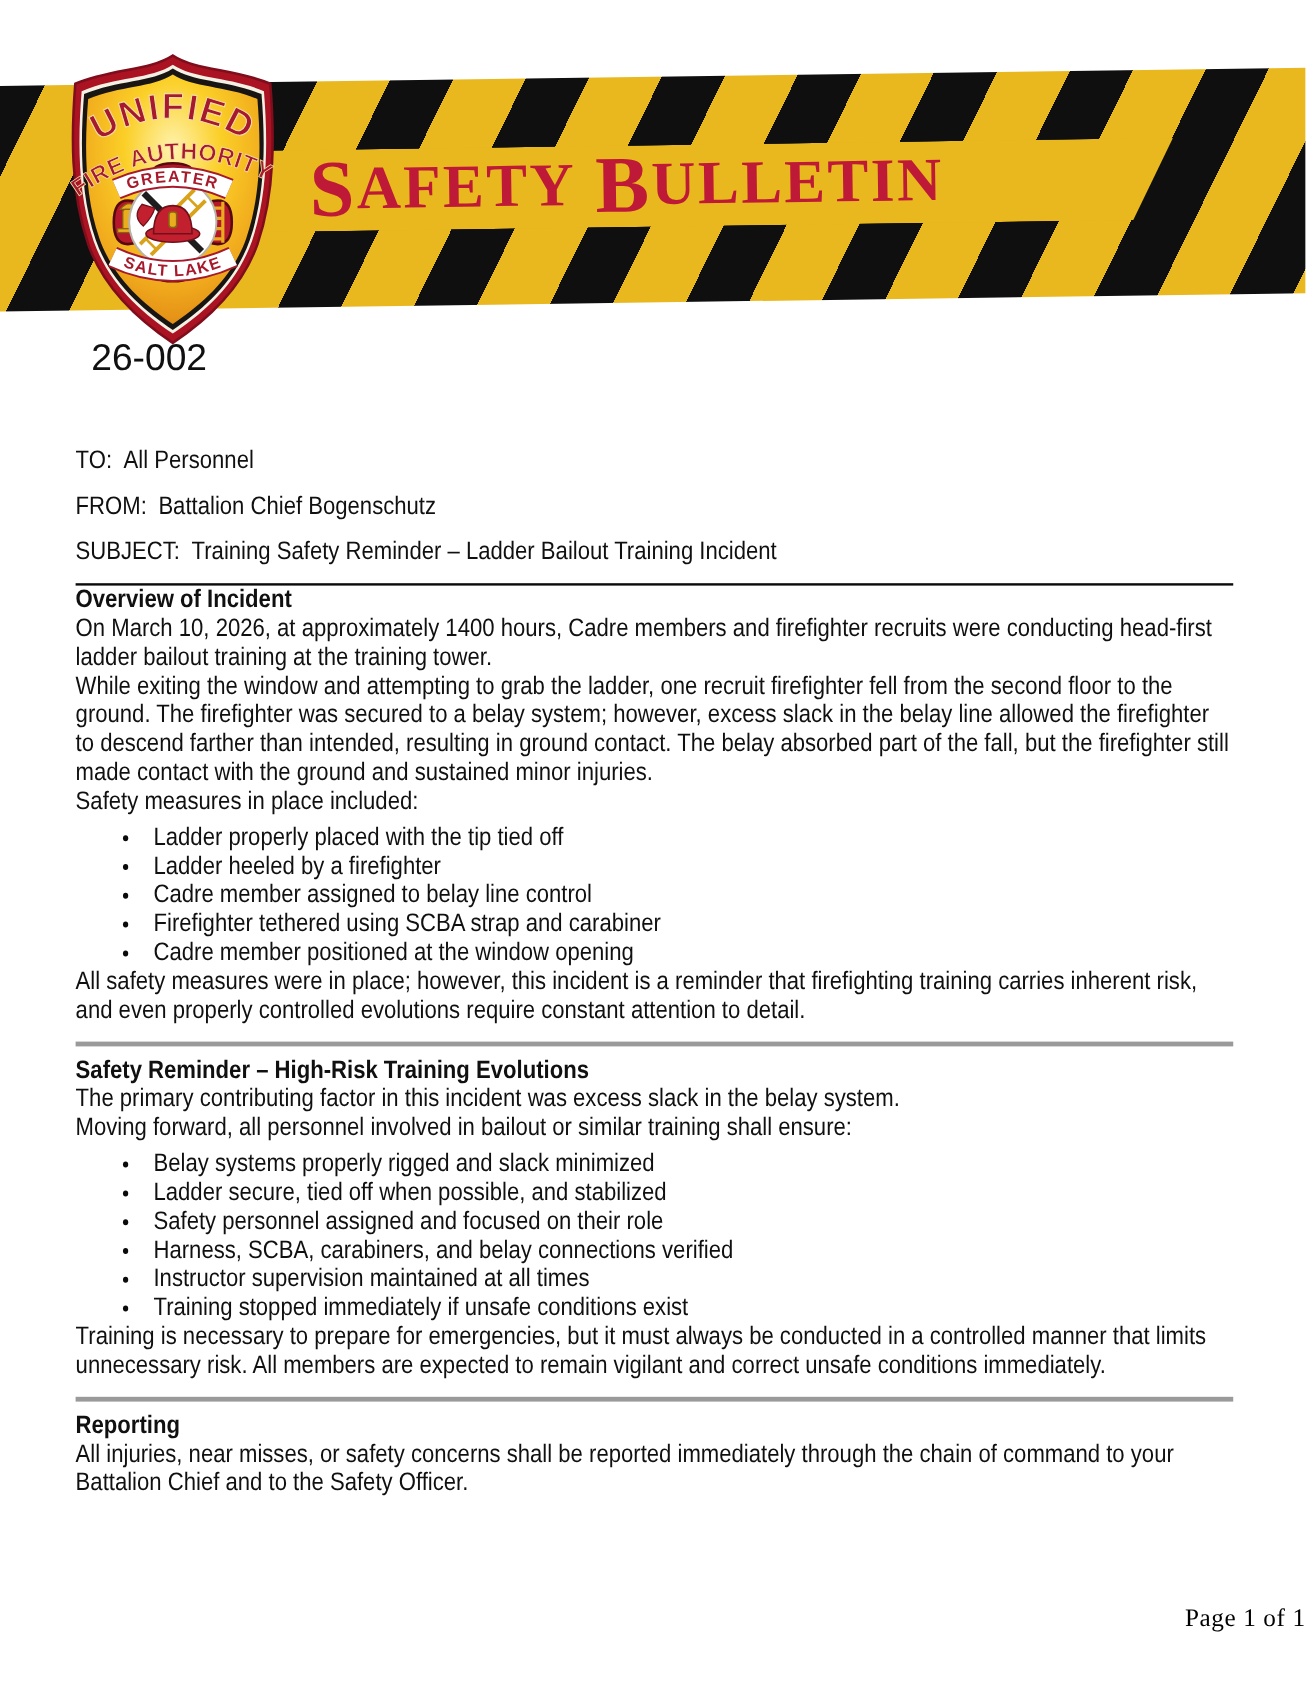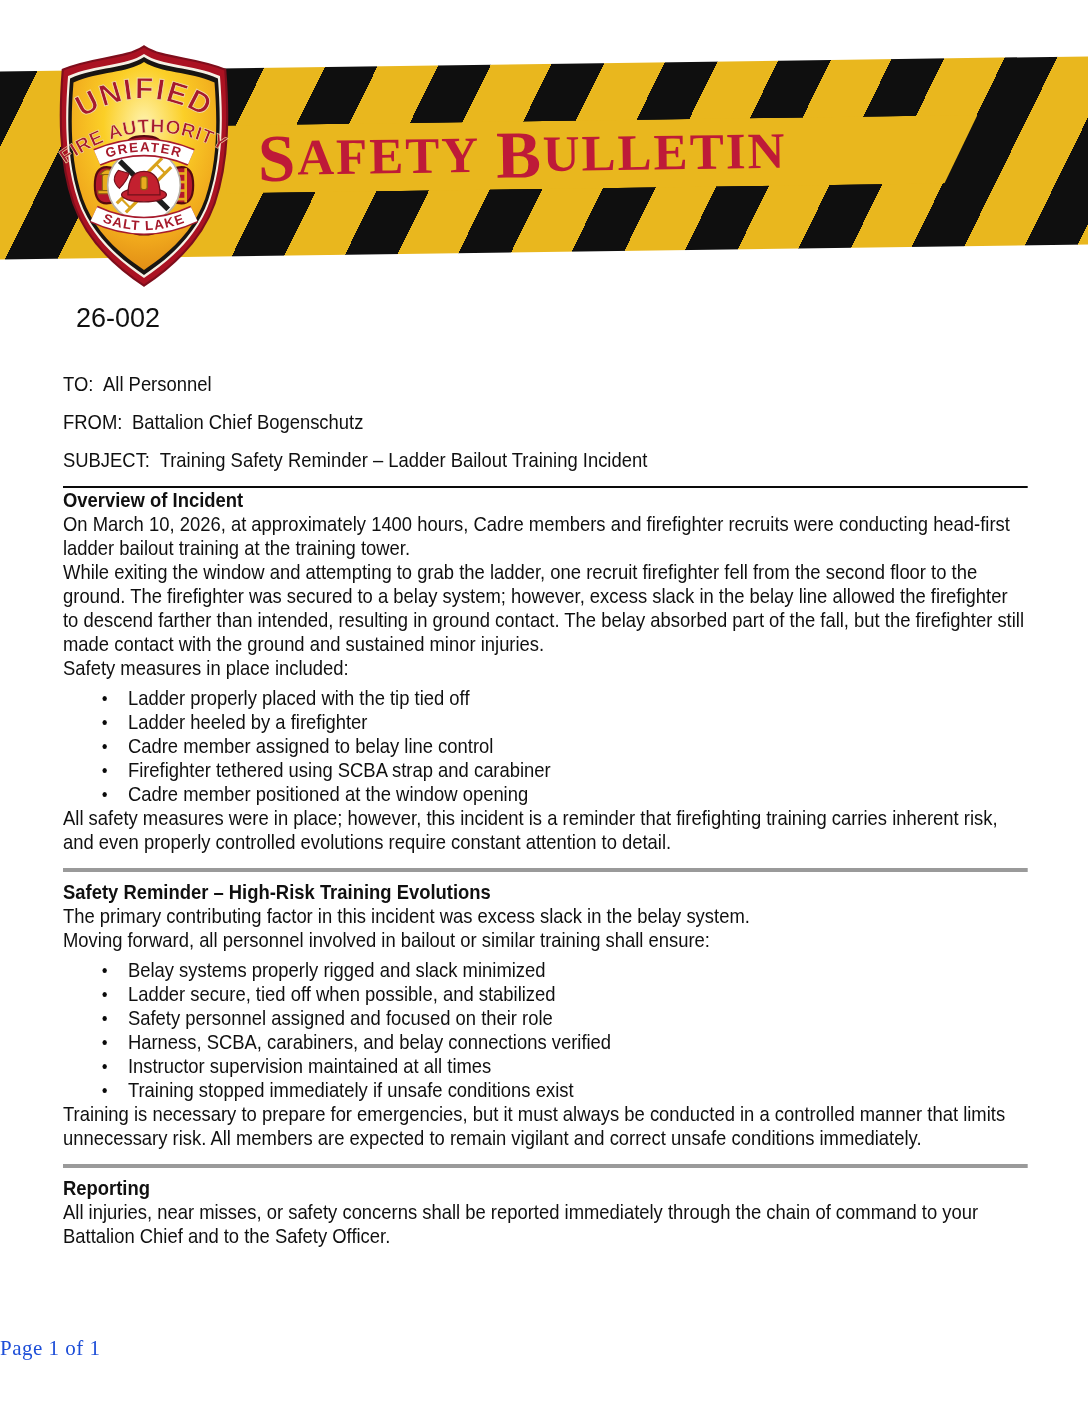--- a/index.html
+++ b/index.html
@@ -16,39 +16,39 @@
   .band-title{position:absolute;left:272px;top:55px;height:70px;display:flex;align-items:center;
         font-family:"Liberation Serif",serif;font-weight:700;color:#be1a38;white-space:nowrap;}
   .band-title .cap{font-size:67px;line-height:1;letter-spacing:2px;}
   .band-title .sc{font-size:51px;line-height:1;letter-spacing:2px;}
   .band-title .gap{display:inline-block;width:16px;}
 
   
   .badge{position:absolute;left:36px;top:42px;width:216px;height:248px;z-index:3;}
 
   
-  .numdate{position:absolute;left:76px;top:278px;font-size:27px;line-height:40px;z-index:2;margin-top:20px;}
+  .numdate{position:absolute;left:76px;top:278px;font-size:31px;line-height:40px;z-index:2;}
 
   
   .doc{position:absolute;left:63px;top:372px;width:1100px;z-index:2;
        font-size:21px;line-height:24px;transform:scaleX(0.877);transform-origin:0 0;}
   .memo-line{margin:0 0 14px 0;}
   .memo-label{margin-right:11px;}
   .rule-black{height:2px;background:#0a0a0a;margin:8px 0 0 0;border:0;}
   .rule-gray{height:4px;background:#9a9a9a;margin:14px 0 8px 0;border:0;}
   .sec-title{font-weight:700;}
   .doc p{margin:0;}
   .doc ul{margin:6px 0 0 0;padding:0 0 0 74px;list-style:none;}
   .doc li{position:relative;margin:0;}
   .doc li::before{content:'';position:absolute;left:-29px;top:10px;width:5px;height:5px;
        border-radius:50%;background:#0a0a0a;}
 
   
-  .footer{position:absolute;left:0;right:0;top:1336px;text-align:left;z-index:2;
-       font-family:"Liberation Serif",serif;font-size:21px;color:#1d4ed8;letter-spacing:0.5px;}
+  .footer{position:absolute;left:0;right:0;top:1336px;text-align:right;z-index:2;
+       font-family:"Liberation Serif",serif;font-size:21px;color:#000000;letter-spacing:0.5px;}
 </style>
 </head>
 <body>
 
 <div class="page">
 
   <div class="band">
     <div class="band-stripes"></div>
     <div class="band-mid"></div>
     <div class="band-title">

